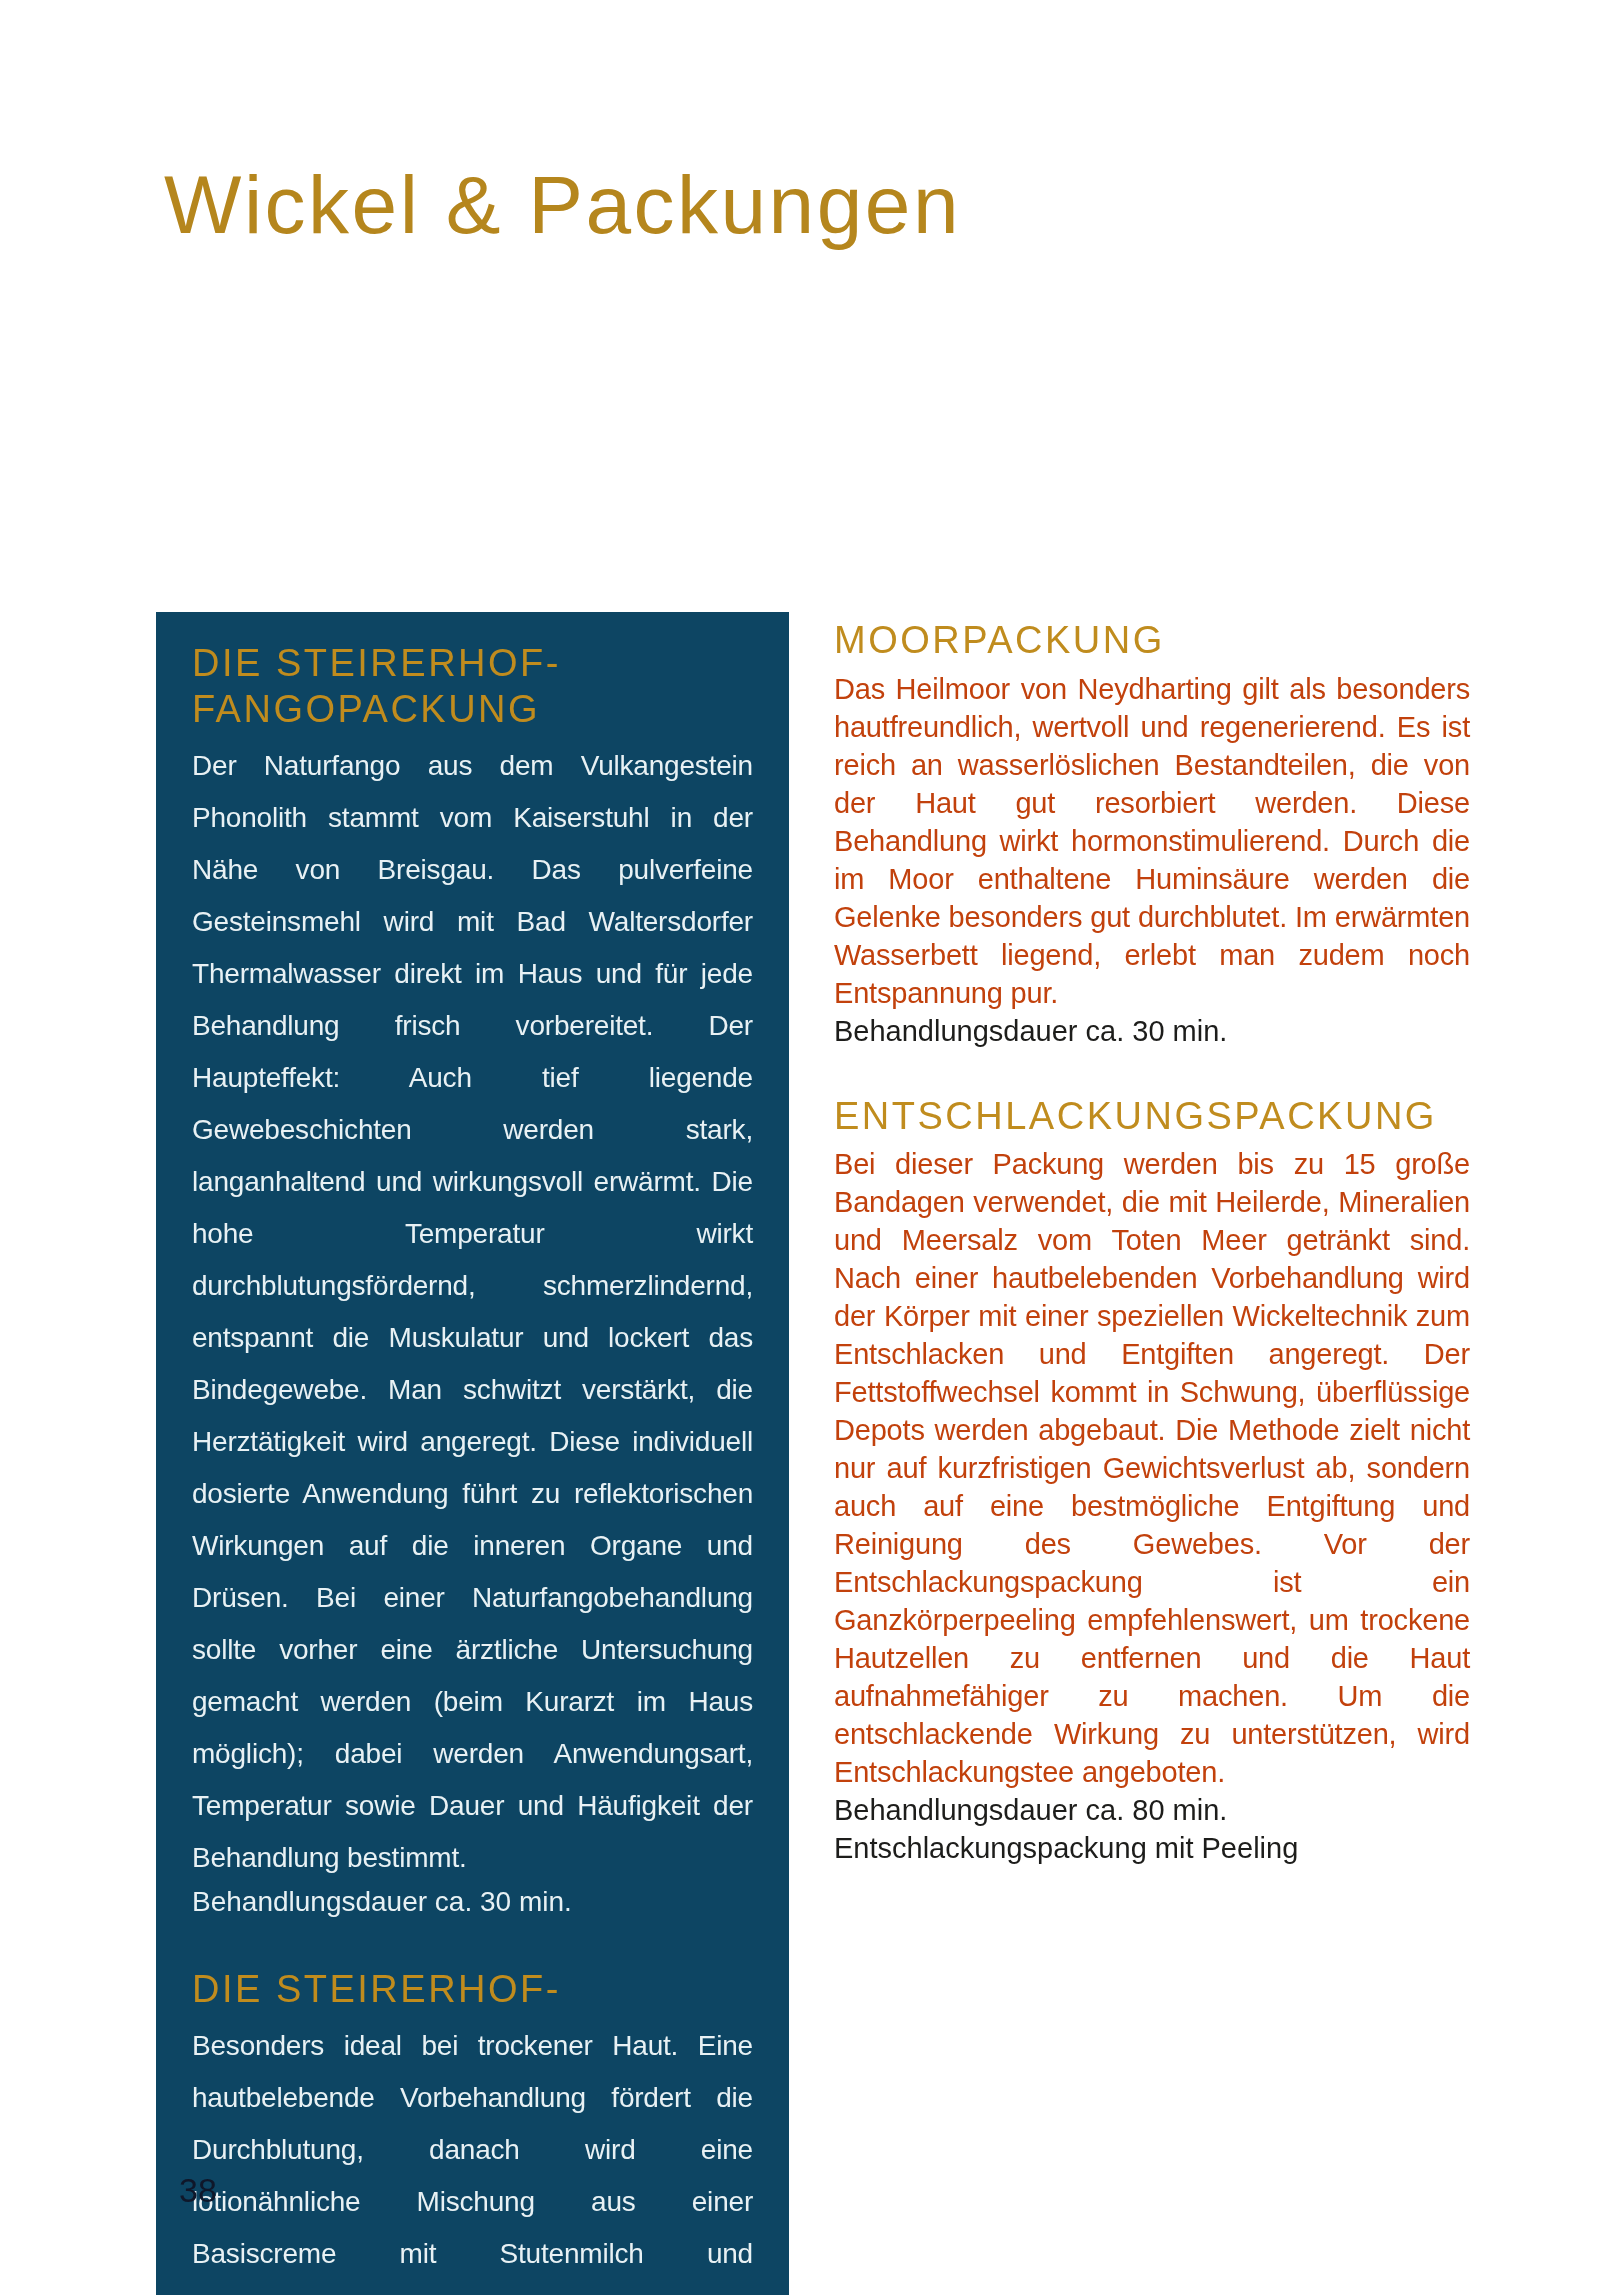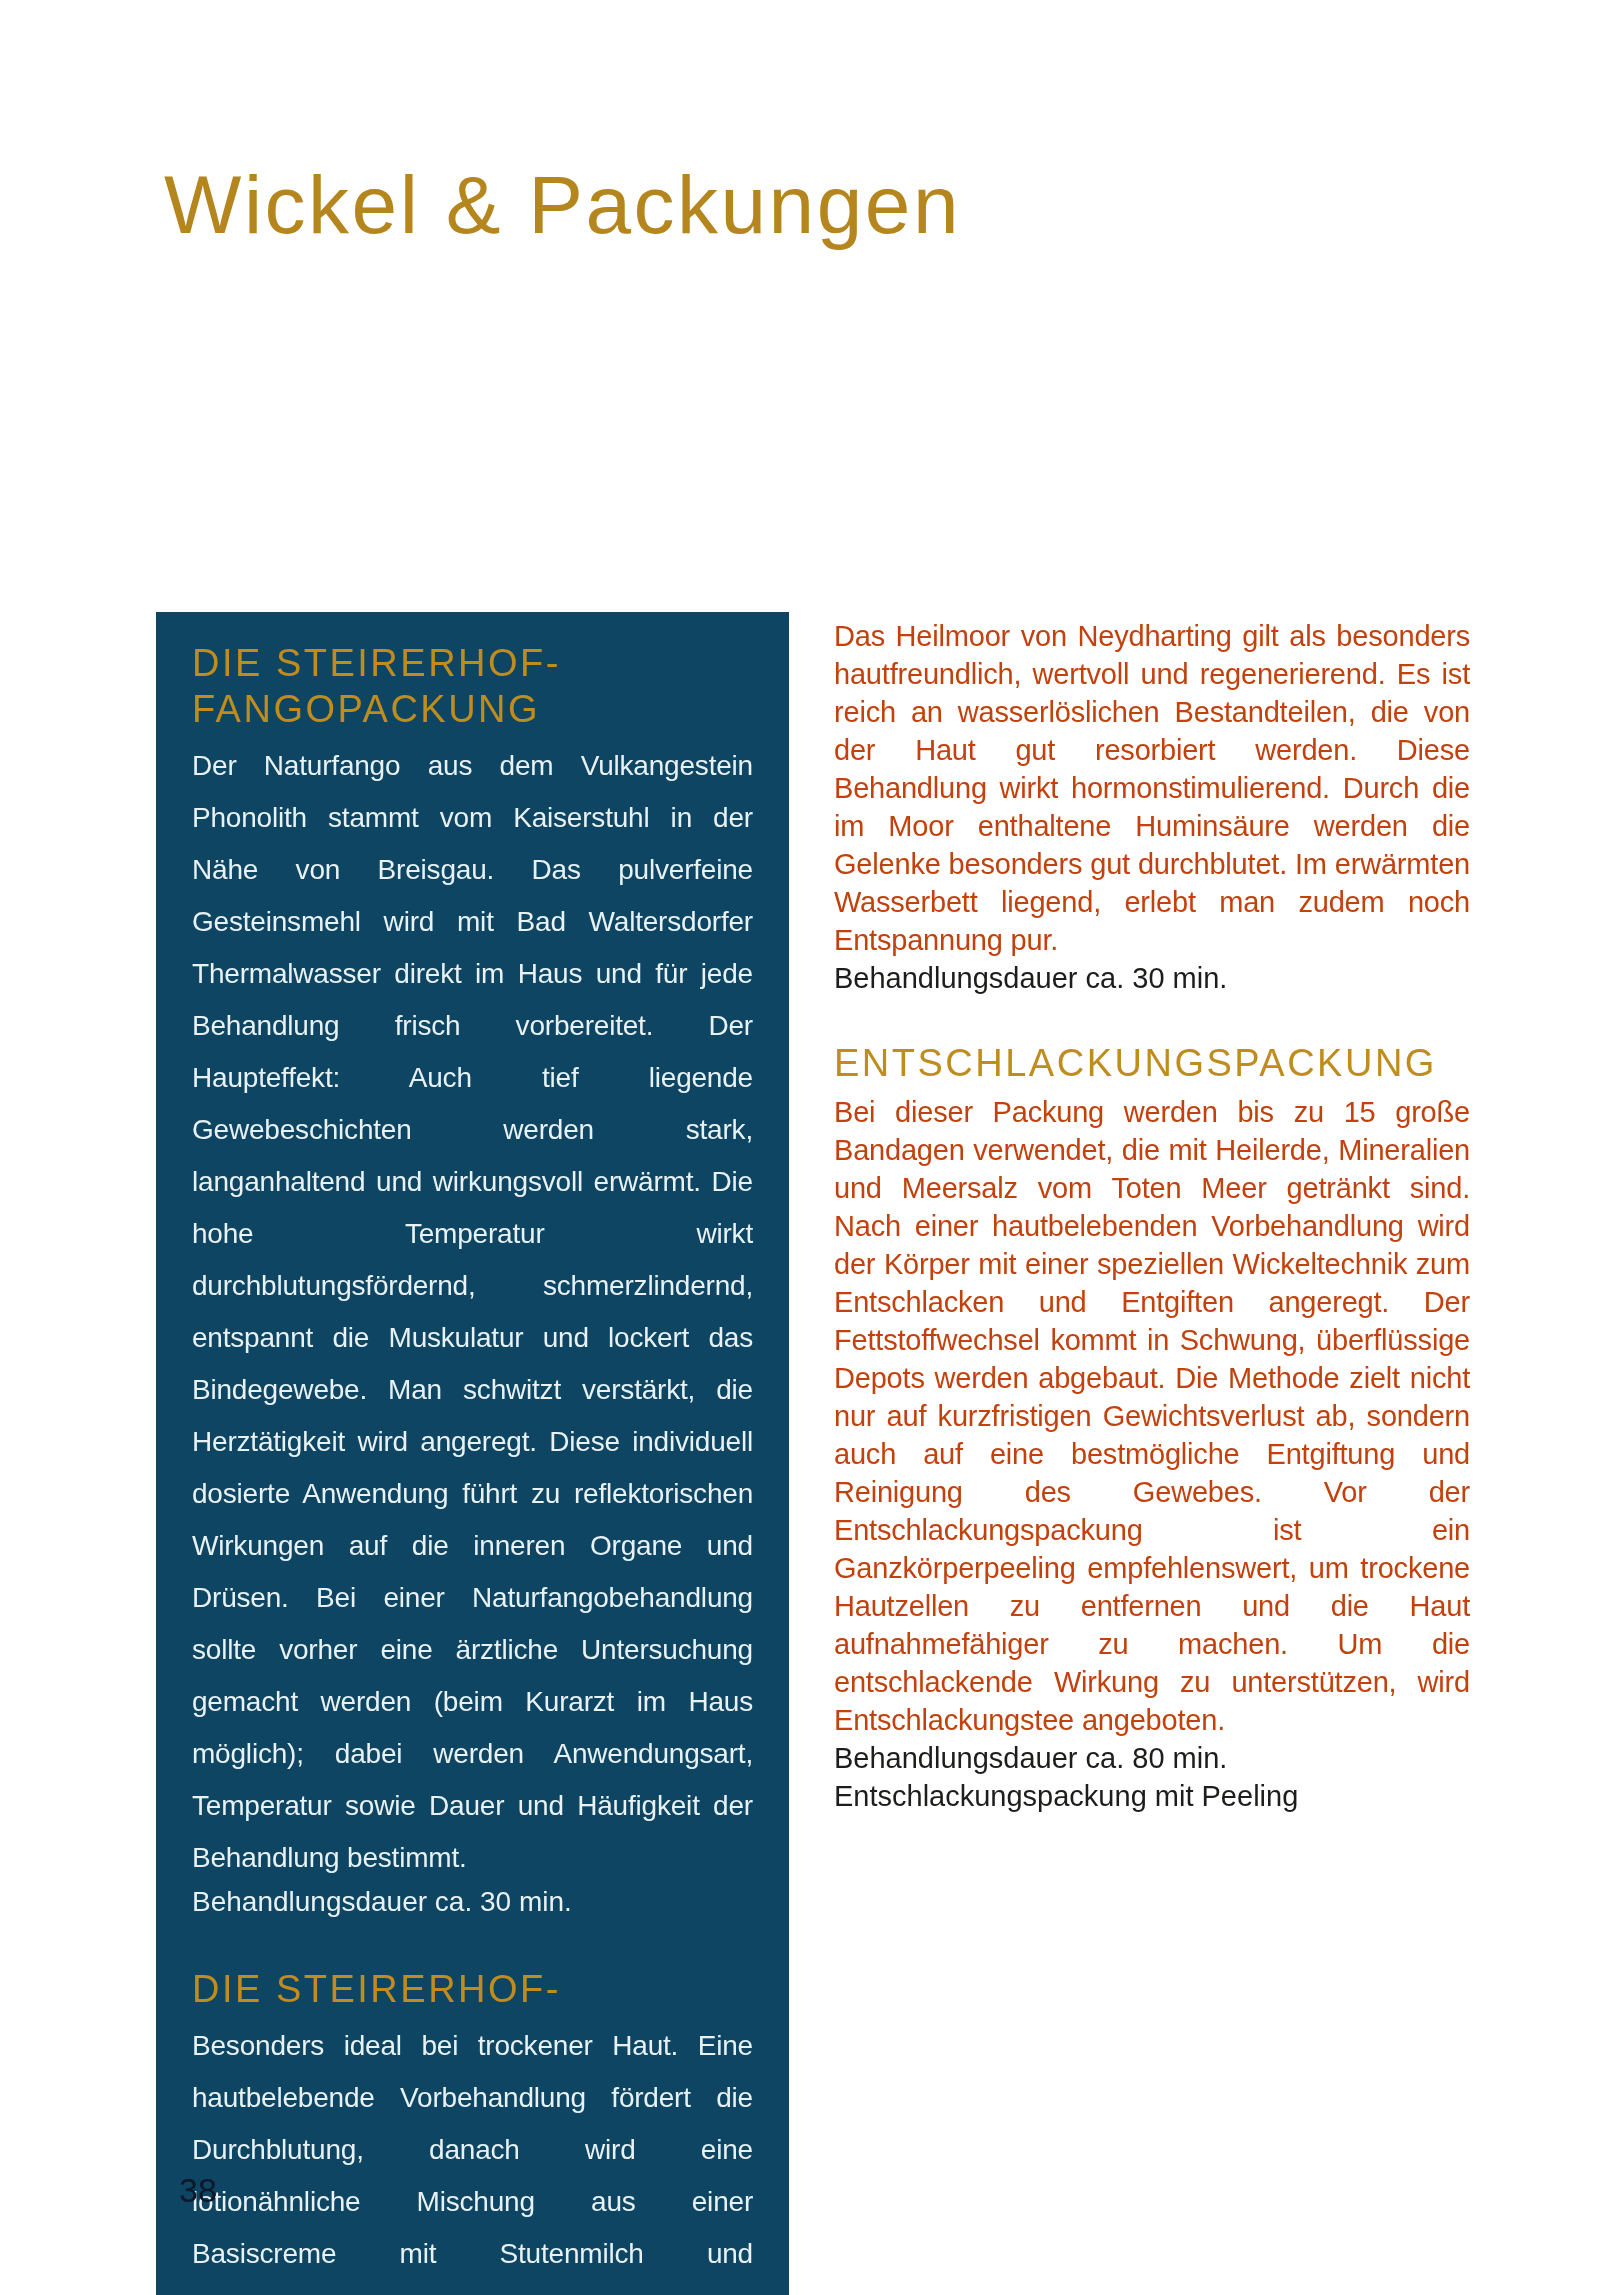--- a/index.html
+++ b/index.html
@@ -130,20 +130,21 @@
       </h2>
       <p class="box-body">Besonders ideal bei trockener Haut. Eine hautbelebende Vorbehandlung fördert die Durchblutung, danach wird eine lotionähnliche Mischung aus einer Basiscreme mit Stutenmilch und verschiedenen Körperölen wie Jojoba-, Mandel-, Sesamöl aufgetragen und der Körper in Vliestücher gehüllt. Die Wärme des 37°C warmen Wasserbettes öffnet die Hautporen noch mehr und die Körperpackung mit ihren wertvollen Inhaltsstoffen kann optimal einziehen.</p>
 
     </div>
 
   </section>
 
   <section class="right-col">
 
     <div class="right-section">
+      <h2 class="right-heading">MOORPACKUNG</h2>
       <p class="right-body">Das Heilmoor von Neydharting gilt als besonders hautfreundlich, wertvoll und regenerierend. Es ist reich an wasserlöslichen Bestandteilen, die von der Haut gut resorbiert werden. Diese Behandlung wirkt hormonstimulierend. Durch die im Moor enthaltene Huminsäure werden die Gelenke besonders gut durchblutet. Im erwärmten Wasserbett liegend, erlebt man zudem noch Entspannung pur.</p>
       <div class="right-line">Behandlungsdauer ca. 30 min.</div>
     </div>
 
     <div class="right-section">
       <h2 class="right-heading">ENTSCHLACKUNGSPACKUNG</h2>
       <p class="right-body">Bei dieser Packung werden bis zu 15 große Bandagen verwendet, die mit Heilerde, Mineralien und Meersalz vom Toten Meer getränkt sind. Nach einer hautbelebenden Vorbehandlung wird der Körper mit einer speziellen Wickeltechnik zum Entschlacken und Entgiften angeregt. Der Fettstoffwechsel kommt in Schwung, überflüssige Depots werden abgebaut. Die Methode zielt nicht nur auf kurzfristigen Gewichtsverlust ab, sondern auch auf eine bestmögliche Entgiftung und Reinigung des Gewebes. Vor der Entschlackungspackung ist ein Ganzkörperpeeling empfehlenswert, um trockene Hautzellen zu entfernen und die Haut aufnahmefähiger zu machen. Um die entschlackende Wirkung zu unterstützen, wird Entschlackungstee angeboten.</p>
       <div class="right-line">Behandlungsdauer ca. 80 min.</div>
       <div class="right-line">Entschlackungspackung mit Peeling</div>
     </div>

